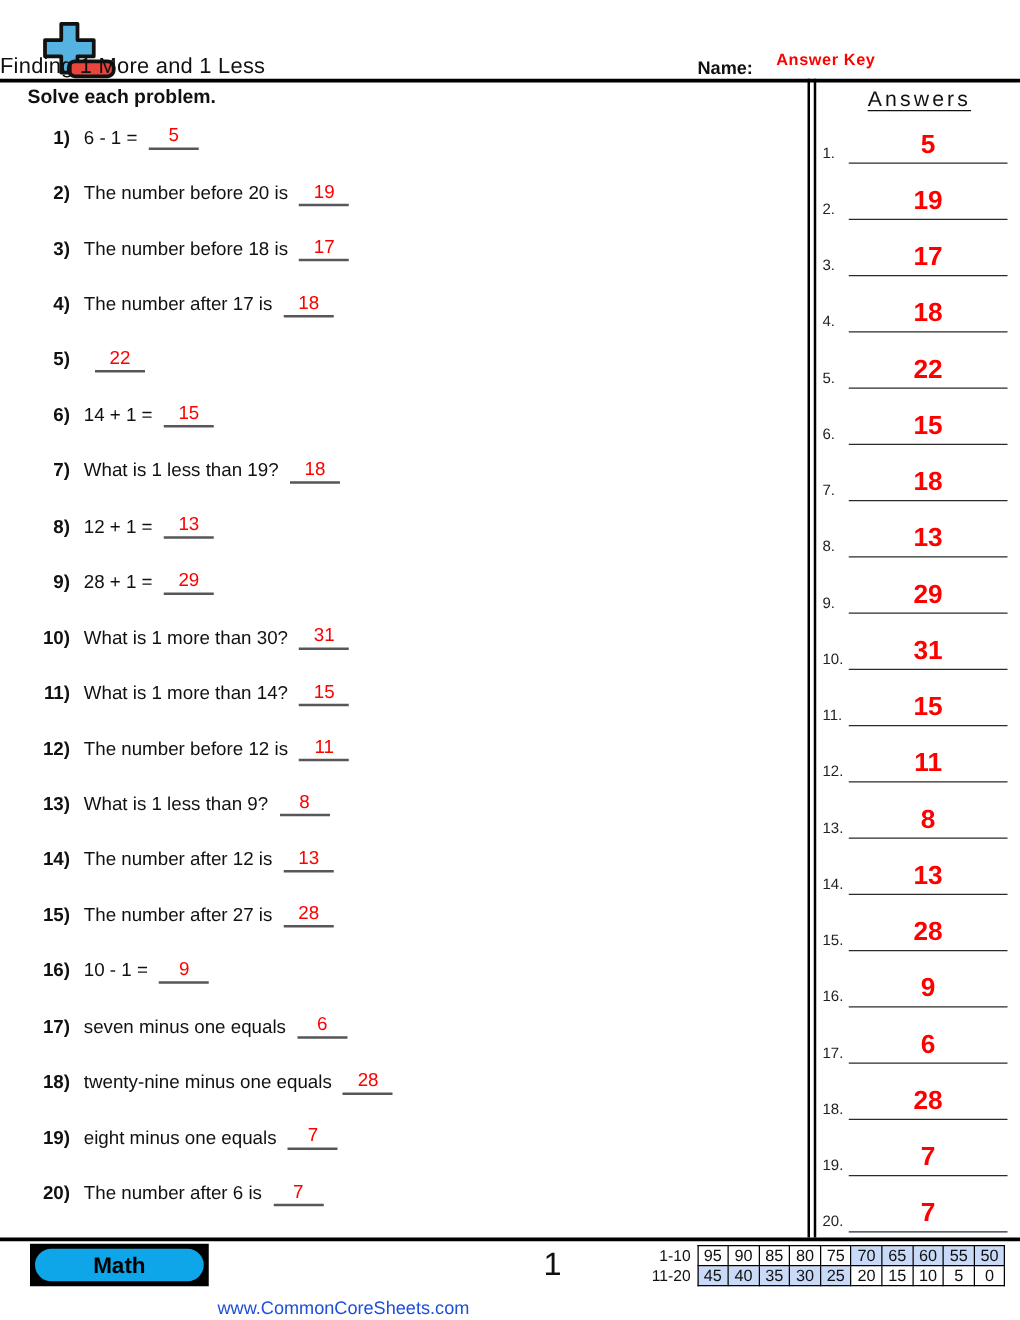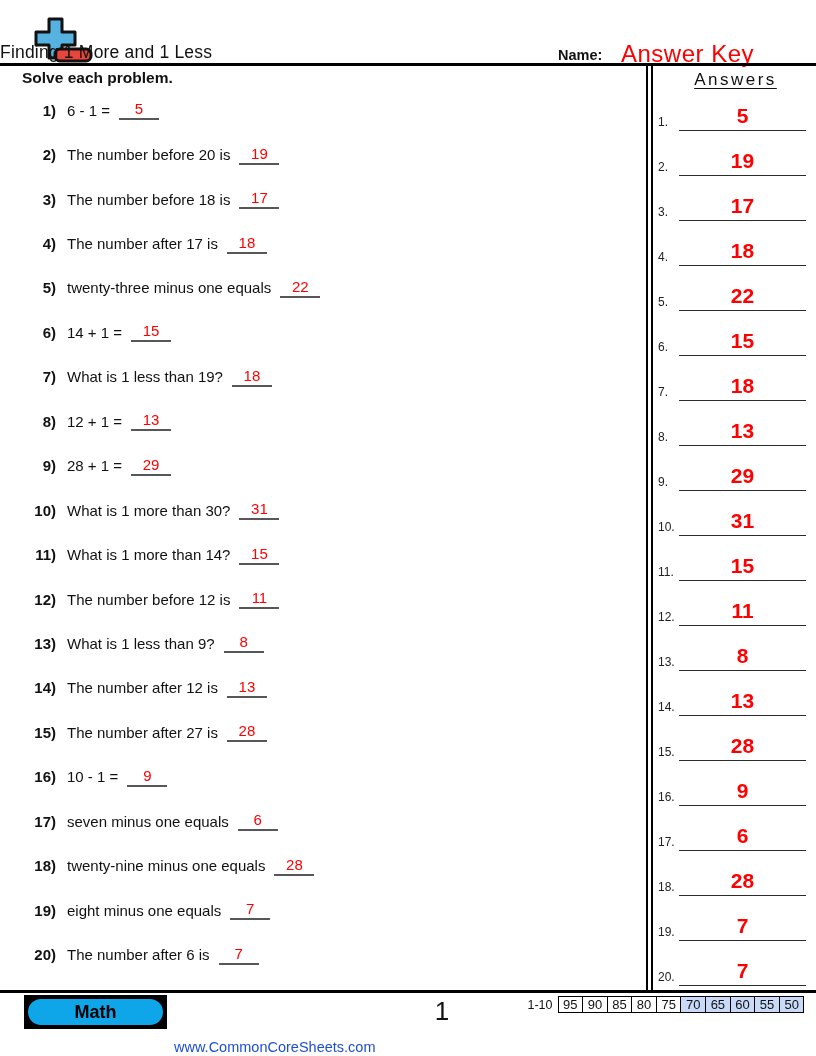--- a/index.html
+++ b/index.html
@@ -9,21 +9,21 @@
     font-family:"Liberation Sans", sans-serif; color:#111; overflow:hidden;
   }
   .hrule { position:absolute; left:0; width:816px; height:3px; background:#000; }
   .hrule.header-rule { top:63px; }
   .hrule.footer-rule { top:990px; }
 
   .logo { position:absolute; left:32px; top:17px; }
 
   .title { position:absolute; left:0; top:42px; width:654px; text-align:left; font-size:17.5px; letter-spacing:.2px; }
   .name-label { position:absolute; left:558px; top:47px; font-size:14.5px;font-weight:bold; }
-  .name-value { position:absolute; left:621px; top:40px; font-size:24px; font-weight:normal; color:var(--red); letter-spacing:.5px; }
+  .name-value { position:absolute; left:621px; top:40px; font-size:13px; font-weight:bold; color:var(--red); letter-spacing:.5px; }
   .instructions { position:absolute; left:22px; top:69px; font-size:15.5px; font-weight:bold; }
 
   .problems { position:absolute; left:26px; top:88px; width:612px; }
   .prob-row { height:44.45px; display:flex; align-items:center; font-size:15px; }
   .pnum { flex:none; width:30px; text-align:right; font-weight:bold; margin-right:11px; }
   .ptext { white-space:nowrap; }
   .pans {
     display:inline-block; min-width:40px; padding:0 9px 1px; margin-left:9px;
     border-bottom:2px solid #57575a; color:var(--red); text-align:center;
   }
@@ -88,21 +88,20 @@
         <span class="ptext">The number before 18 is</span>
         <span class="pans">17</span>
       </div>
       <div class="prob-row">
         <span class="pnum">4)</span>
         <span class="ptext">The number after 17 is</span>
         <span class="pans">18</span>
       </div>
       <div class="prob-row">
         <span class="pnum">5)</span>
-        <span class="ptext">twenty-three minus one equals</span>
         <span class="pans">22</span>
       </div>
       <div class="prob-row">
         <span class="pnum">6)</span>
         <span class="ptext">14 + 1 =</span>
         <span class="pans">15</span>
       </div>
       <div class="prob-row">
         <span class="pnum">7)</span>
         <span class="ptext">What is 1 less than 19?</span>
@@ -277,16 +276,29 @@
           <td class="score-cell">90</td>
           <td class="score-cell">85</td>
           <td class="score-cell">80</td>
           <td class="score-cell">75</td>
           <td class="score-cell hl">70</td>
           <td class="score-cell hl">65</td>
           <td class="score-cell hl">60</td>
           <td class="score-cell hl">55</td>
           <td class="score-cell hl">50</td>
         </tr>
+        <tr>
+          <td class="score-label">11-20</td>
+          <td class="score-cell hl">45</td>
+          <td class="score-cell hl">40</td>
+          <td class="score-cell hl">35</td>
+          <td class="score-cell hl">30</td>
+          <td class="score-cell hl">25</td>
+          <td class="score-cell">20</td>
+          <td class="score-cell">15</td>
+          <td class="score-cell">10</td>
+          <td class="score-cell">5</td>
+          <td class="score-cell">0</td>
+        </tr>
       </tbody>
   </table>
 
 </div>
 
 </body></html>

